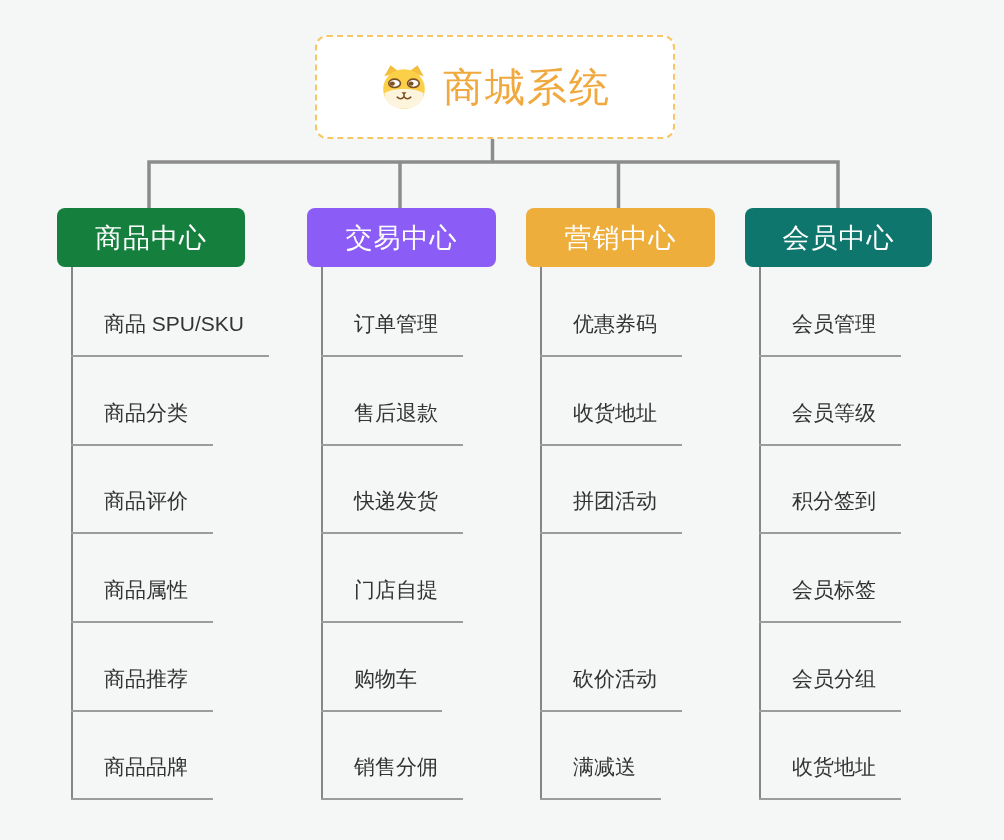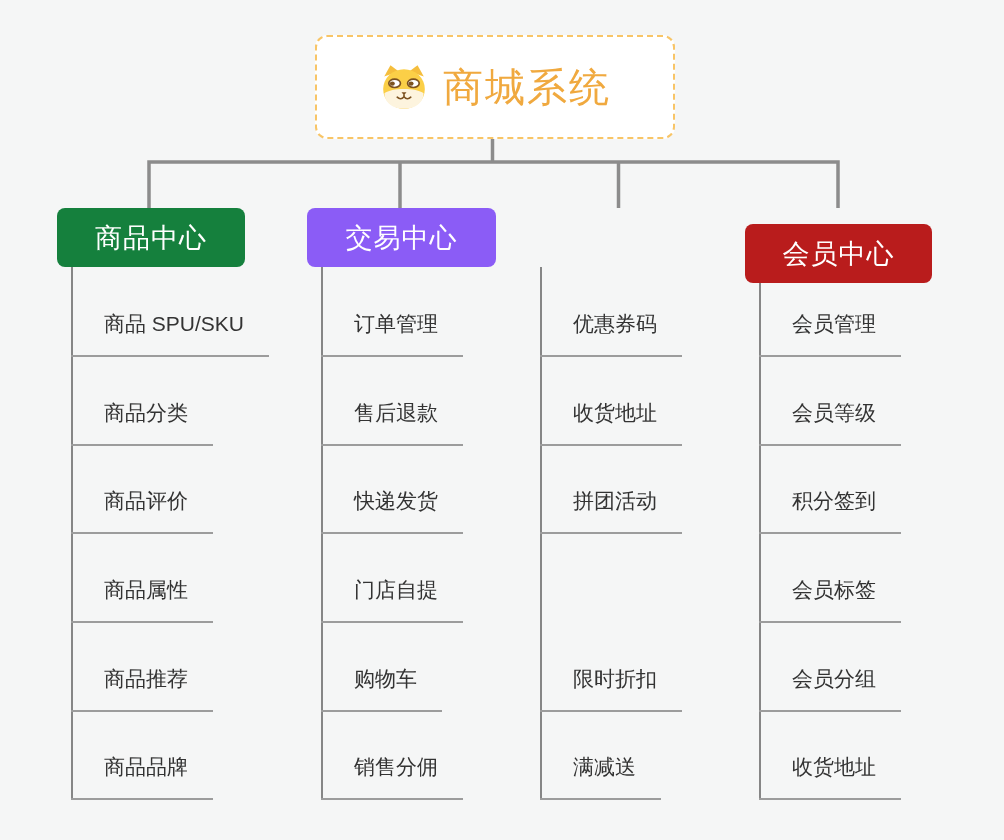--- a/index.html
+++ b/index.html
@@ -79,40 +79,41 @@
       <ellipse cx="33" cy="18.5" rx="5.6" ry="4" fill="#ffffff" stroke="#7c5220" stroke-width="1.6"></ellipse>
       <ellipse cx="30.8" cy="18.7" rx="2.4" ry="2.1" fill="#7c5220"></ellipse>
       <path d="M21.6,27 L26.4,27 L24,29.8 Z" fill="#7c5220"></path>
       <path d="M24,29.8 V31.4 M17.5,31.8 Q20.8,35 24,31.4 Q27.2,35 30.5,31.8" stroke="#7c5220" stroke-width="1.6" fill="none" stroke-linecap="round"></path>
     </svg>
     <span class="root-title" style="color: rgb(240, 169, 63);">商城系统</span>
   </div>
 
   <div class="branch b1" style="background-color: #15803d;">商品中心</div>
   <div class="branch b2" style="background-color: #8b5cf6;">交易中心</div>
-  <div class="branch b4" style="background-color: #b91c1c; margin-top: 16px;">会员中心</div>
+  <div class="branch b3" style="background-color: rgb(238, 174, 60);">营销中心</div>
+  <div class="branch b4" style="background-color: #0f766e;">会员中心</div>
 
   <div class="leaf c1 r1">商品 SPU/SKU</div>
   <div class="leaf c1 r2">商品分类</div>
   <div class="leaf c1 r3">商品评价</div>
   <div class="leaf c1 r4">商品属性</div>
   <div class="leaf c1 r5">商品推荐</div>
   <div class="leaf c1 r6">商品品牌</div>
 
   <div class="leaf c2 r1">订单管理</div>
   <div class="leaf c2 r2">售后退款</div>
   <div class="leaf c2 r4">门店自提</div>
   <div class="leaf c2 r3">快递发货</div>
   <div class="leaf c2 r5">购物车</div>
   <div class="leaf c2 r6">销售分佣</div>
 
   <div class="leaf c3 r1">优惠券码</div>
   <div class="leaf c3 r2">收货地址</div>
   <div class="leaf c3 r3">拼团活动</div>
-  <div class="leaf c3 r5">限时折扣</div>
+  <div class="leaf c3 r5">砍价活动</div>
   <div class="leaf c3 r6">满减送</div>
 
   <div class="leaf c4 r1">会员管理</div>
   <div class="leaf c4 r2">会员等级</div>
   <div class="leaf c4 r3">积分签到</div>
   <div class="leaf c4 r4">会员标签</div>
   <div class="leaf c4 r5">会员分组</div>
   <div class="leaf c4 r6">收货地址</div>
 
 </div>

